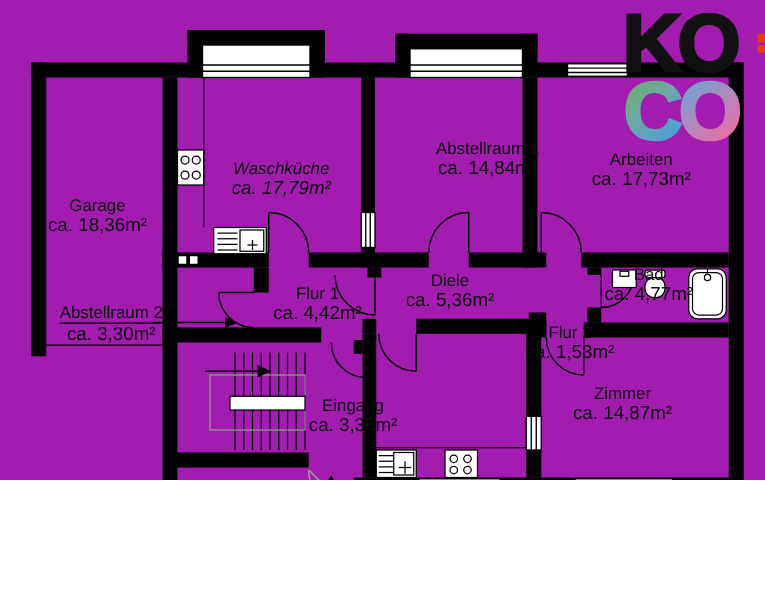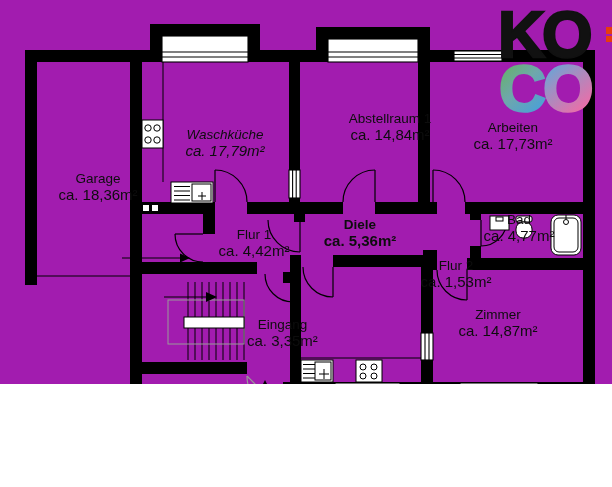--- a/index.html
+++ b/index.html
@@ -242,52 +242,56 @@
     <text x="499" y="111" class="logo-letter" fill="url(#gradC)" stroke="url(#gradC)">C</text>
     <text x="543" y="111" class="logo-letter" fill="url(#gradO)" stroke="url(#gradO)">O</text>
   </g>
 
   <g>
     <rect x="606" y="27" width="6" height="7" fill="#e63c0e"></rect>
     <rect x="606" y="36" width="6" height="6" fill="#e63c0e"></rect>
   </g>
 </svg>
 
-<div class="room-label" style="left:78px; top:172px;margin-left:20px;">
+<div class="room-label" style="left:78px; top:158px;">
   <span class="nm">Garage</span>
   <span class="ar">ca. 18,36m²</span>
 </div>
 <div class="room-label" style="left:225px; top:128px;font-style:italic;">
   <span class="nm">Waschküche</span>
   <span class="ar">ca. 17,79m²</span>
 </div>
 <div class="room-label" style="left:358px; top:112px;margin-left:32px;">
   <span class="nm">Abstellraum 1</span>
   <span class="ar">ca. 14,84m²</span>
 </div>
 <div class="room-label" style="left:513px; top:121px;">
   <span class="nm">Arbeiten</span>
   <span class="ar">ca. 17,73m²</span>
 </div>
 <div class="room-label" style="left:254px; top:228px;">
   <span class="nm">Flur 1</span>
   <span class="ar">ca. 4,42m²</span>
 </div>
-<div class="room-label" style="left:360px; top:218px;font-weight:bold;">
+<div class="room-label" style="left:360px; top:218px;">
   <span class="nm">Diele</span>
   <span class="ar">ca. 5,36m²</span>
 </div>
 <div class="room-label" style="left:456px; top:211px;margin-top:48px;">
   <span class="nm">Flur 2</span>
   <span class="ar">ca. 1,53m²</span>
 </div>
 <div class="room-label" style="left:519px; top:213px;">
   <span class="nm">Bad</span>
   <span class="ar">ca. 4,77m²</span>
 </div>
+<div class="room-label underlined" style="left:89px; top:243px;">
+  <span class="nm">Abstellraum 2</span>
+  <span class="ar">ca. 3,30m²</span>
+</div>
 <div class="room-label left-align" style="left:247px; top:318px;">
   <span class="nm">Eingang</span>
   <span class="ar">ca. 3,35m²</span>
 </div>
 <div class="room-label" style="left:498px; top:308px;">
   <span class="nm">Zimmer</span>
   <span class="ar">ca. 14,87m²</span>
 </div>
 
 </div>

